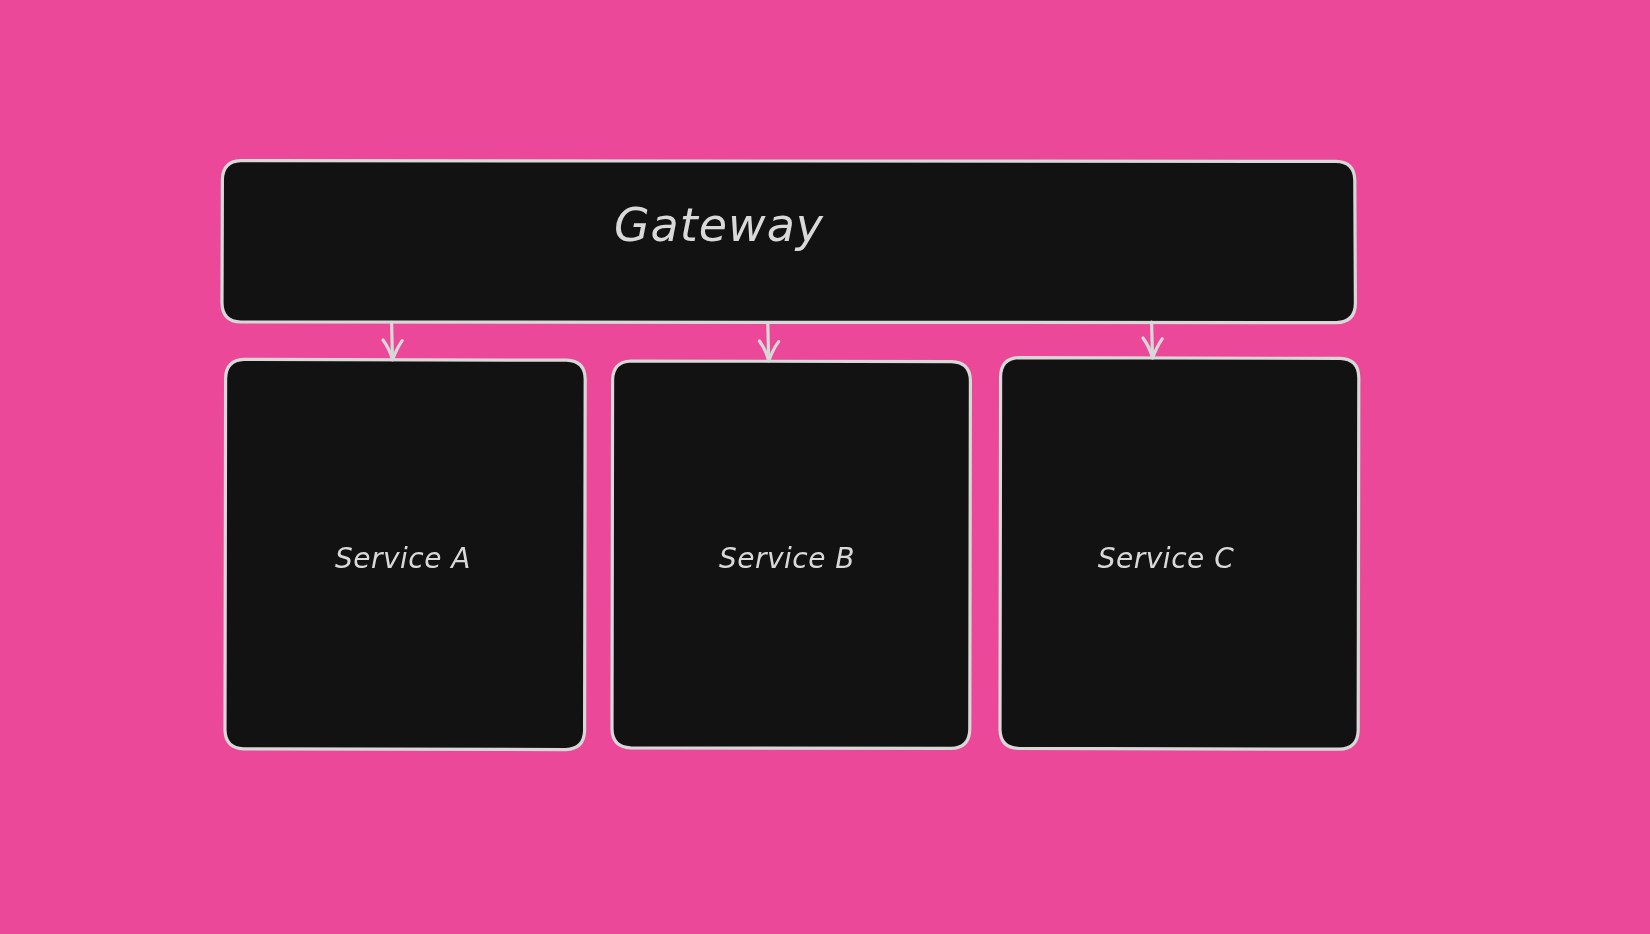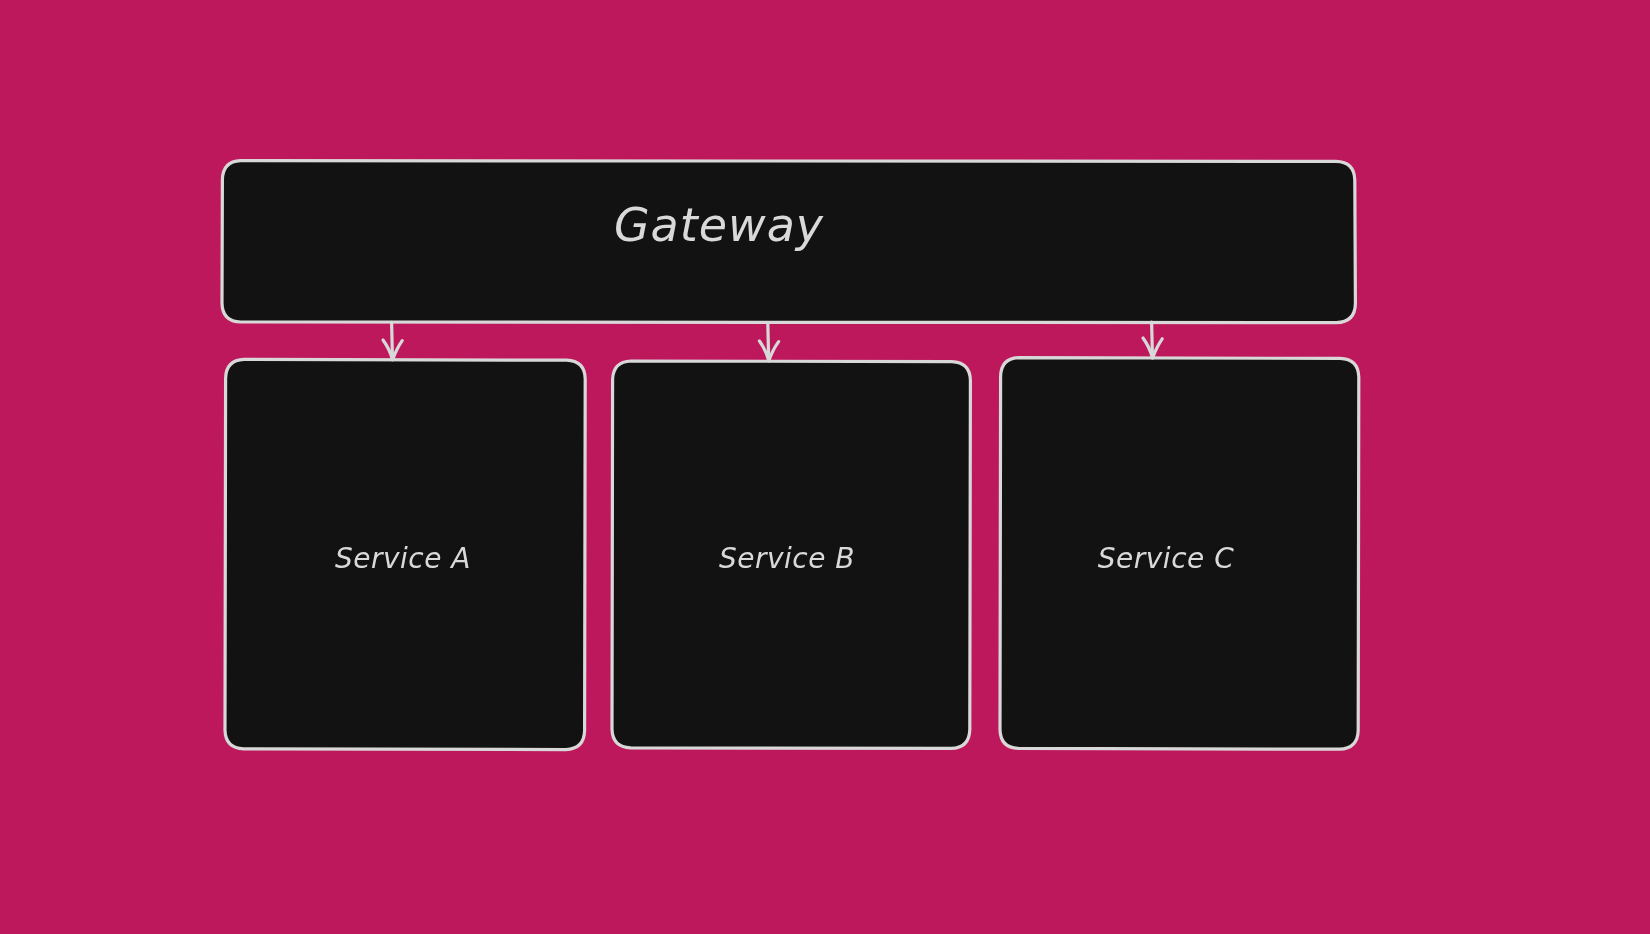--- a/index.html
+++ b/index.html
@@ -61,21 +61,21 @@
     fill: none;
     stroke: #d8d8d8;
     stroke-width: 3.2;
     stroke-linecap: round;
     stroke-linejoin: round;
   }
 </style>
 </head>
 <body style="background: rgb(20, 20, 20);">
 
-<div id="canvas-root" style="background: #be185d;">
+<div id="canvas-root" style="background: #ec4899;">
   <svg id="diagram-svg" viewBox="0 0 1650 934" xmlns="http://www.w3.org/2000/svg">
 
     <g>
       <path class="node-shape" d="M 240.5 160.6
                L 1336.0 161.4
                Q 1354.4 161.8 1354.8 180.2
                L 1355.4 303.6
                Q 1355.0 322.2 1336.4 322.6
                L 240.8 322.0
                Q 222.2 321.6 222.0 303.0

